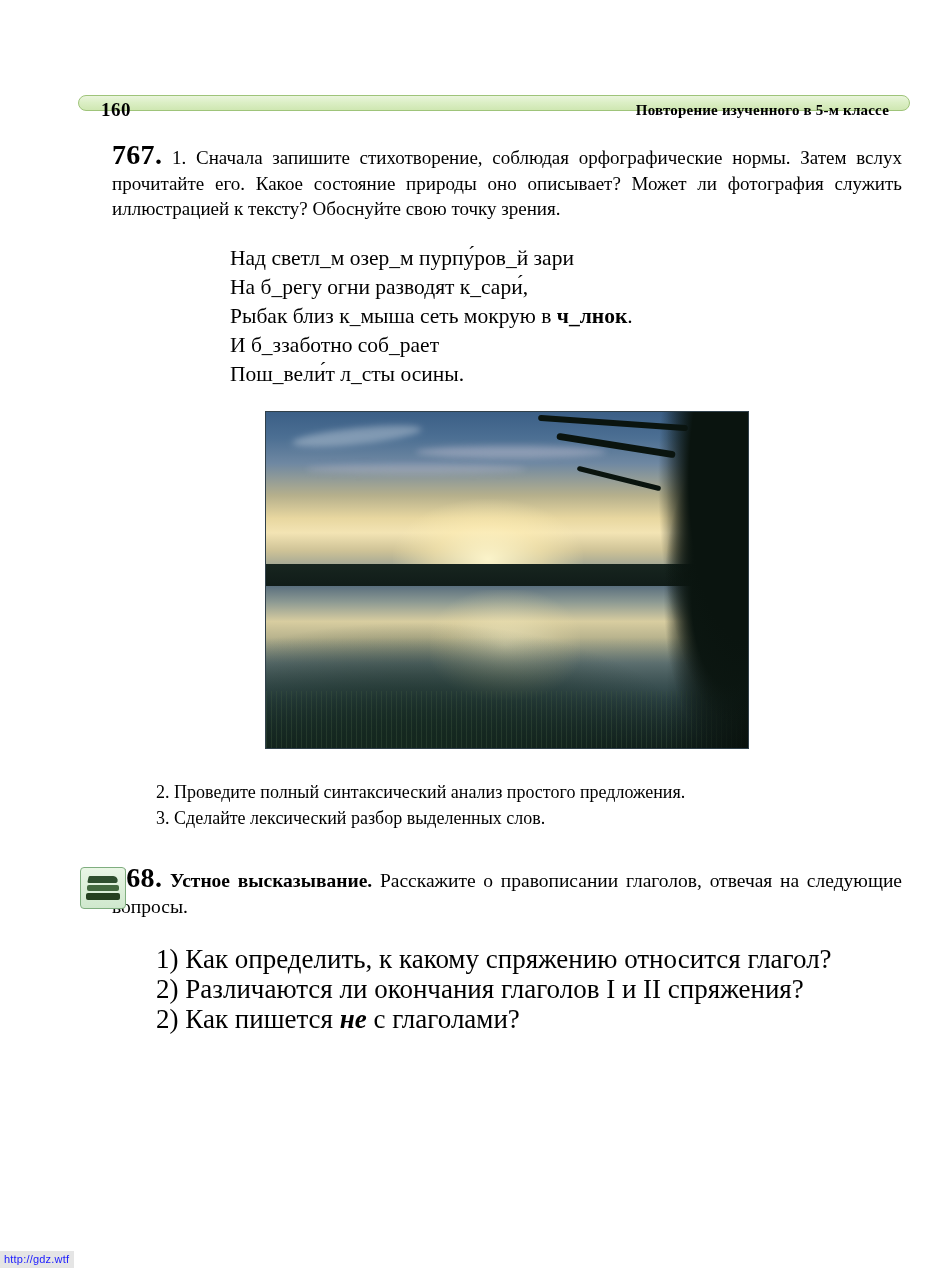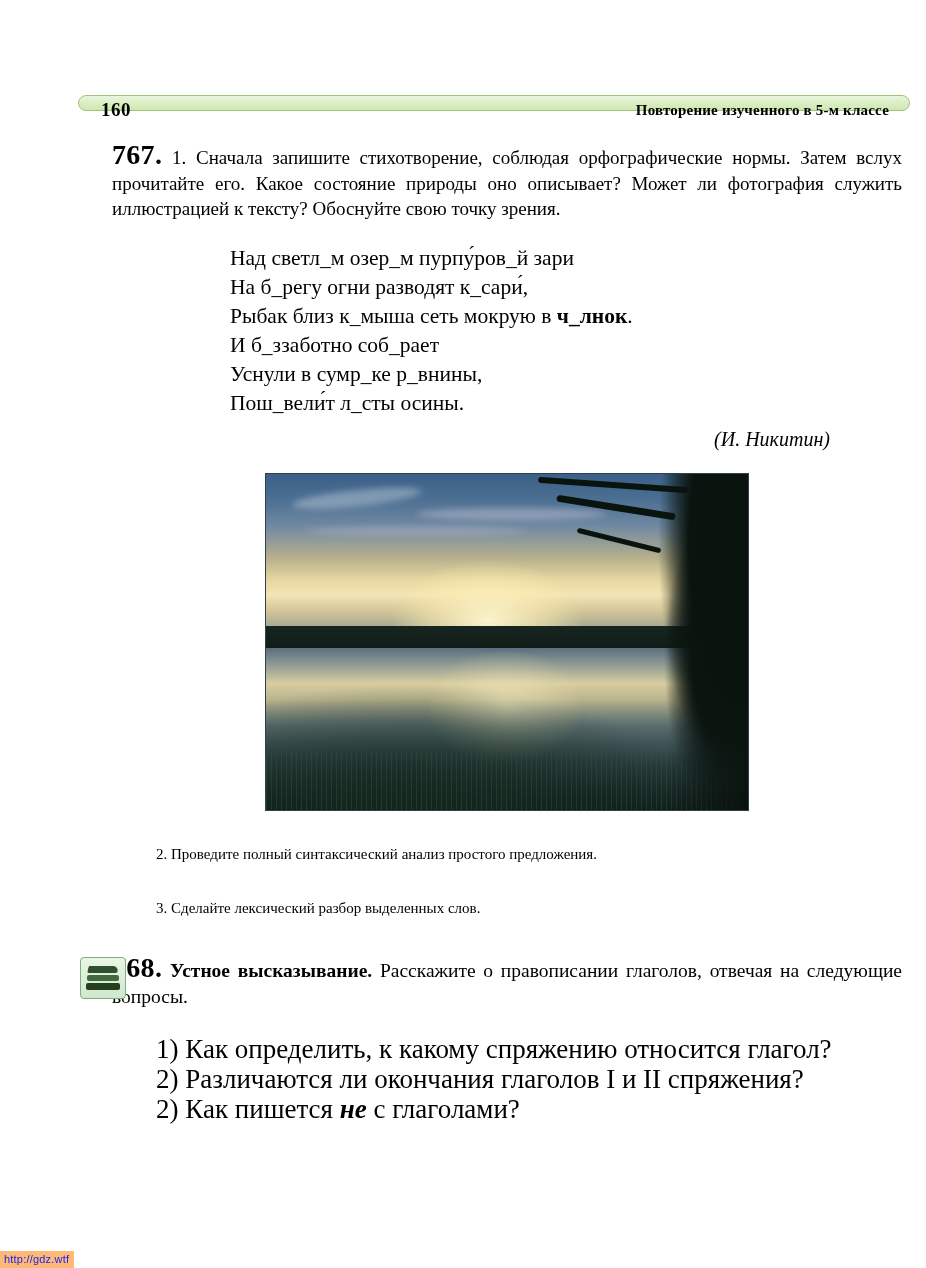--- a/index.html
+++ b/index.html
@@ -175,24 +175,23 @@
     background: #0a140f;
     border-radius: 4px;
   }
   .branch.b1 { right: 72px; top: 30px; width: 120px; height: 7px; transform: rotate(9deg); }
   .branch.b2 { right: 86px; top: 64px; width: 86px; height: 5px; transform: rotate(14deg); }
   .branch.b3 { right: 60px; top: 8px;  width: 150px; height: 6px; transform: rotate(4deg); }
 
   
   .after-photo { margin-top: 30px; }
   .numbered-line {
-    font-size: 15px;
+    font-size: 18px;
     line-height: 26px;
     padding-left: 44px;
-    margin-top: 28px;
   }
 
   
   .ex768 {
     margin-top: 34px;
     position: relative;
   }
   .book-icon {
     position: absolute;
     left: -32px;
@@ -231,21 +230,21 @@
     font-size: 27px;
     line-height: 30px;
   }
   .questions .q i { font-style: italic; font-weight: bold; }
 
   
   .watermark {
     position: absolute;
     left: 0;
     bottom: 0;
-    background: #fdba74;
+    background: #e5e5e5;
     color: #1a1aff;
     font-family: "Liberation Sans", sans-serif;
     font-size: 11px;
     padding: 2px 5px 3px 4px;
     letter-spacing: 0.2px;
   }
 </style>
 </head>
 <body>
 
@@ -259,25 +258,23 @@
   <div>
 
     <p class="para"><span class="ex-num">767.</span> <span class="small-caps-lead">1. Сначала запишите стихотворение, соблюдая орфографические нормы. Затем вслух прочитайте его. Какое состояние природы оно описывает? Может ли фотография служить иллюстрацией к тексту? Обоснуйте свою точку зрения.</span></p>
 
 
     <div class="poem">
       <div class="line"><span>Над светл_м озер_м пурпу́ров_й зари</span><b></b><span></span></div>
       <div class="line"><span>На б_регу огни разводят к_сари́,</span><b></b><span></span></div>
       <div class="line"><span>Рыбак близ к_мыша сеть мокрую в </span><b>ч_лнок</b><span>.</span></div>
       <div class="line"><span>И б_ззаботно соб_рает</span><b></b><span></span></div>
-      <div class="line"><span>Уснули в сумр_ке р_внины,</span><b></b><span></span></div>
       <div class="line"><span>Пош_вели́т л_сты осины.</span><b></b><span></span></div>
     </div>
 
-    <div class="attribution">(И. Никитин)</div>
 
     <div class="photo-wrap">
       <div class="photo">
         <div class="sky"></div>
         <div class="cloud c1"></div>
         <div class="cloud c2"></div>
         <div class="cloud c3"></div>
         <div class="sunglow"></div>
         <div class="shore"></div>
         <div class="water"></div>

